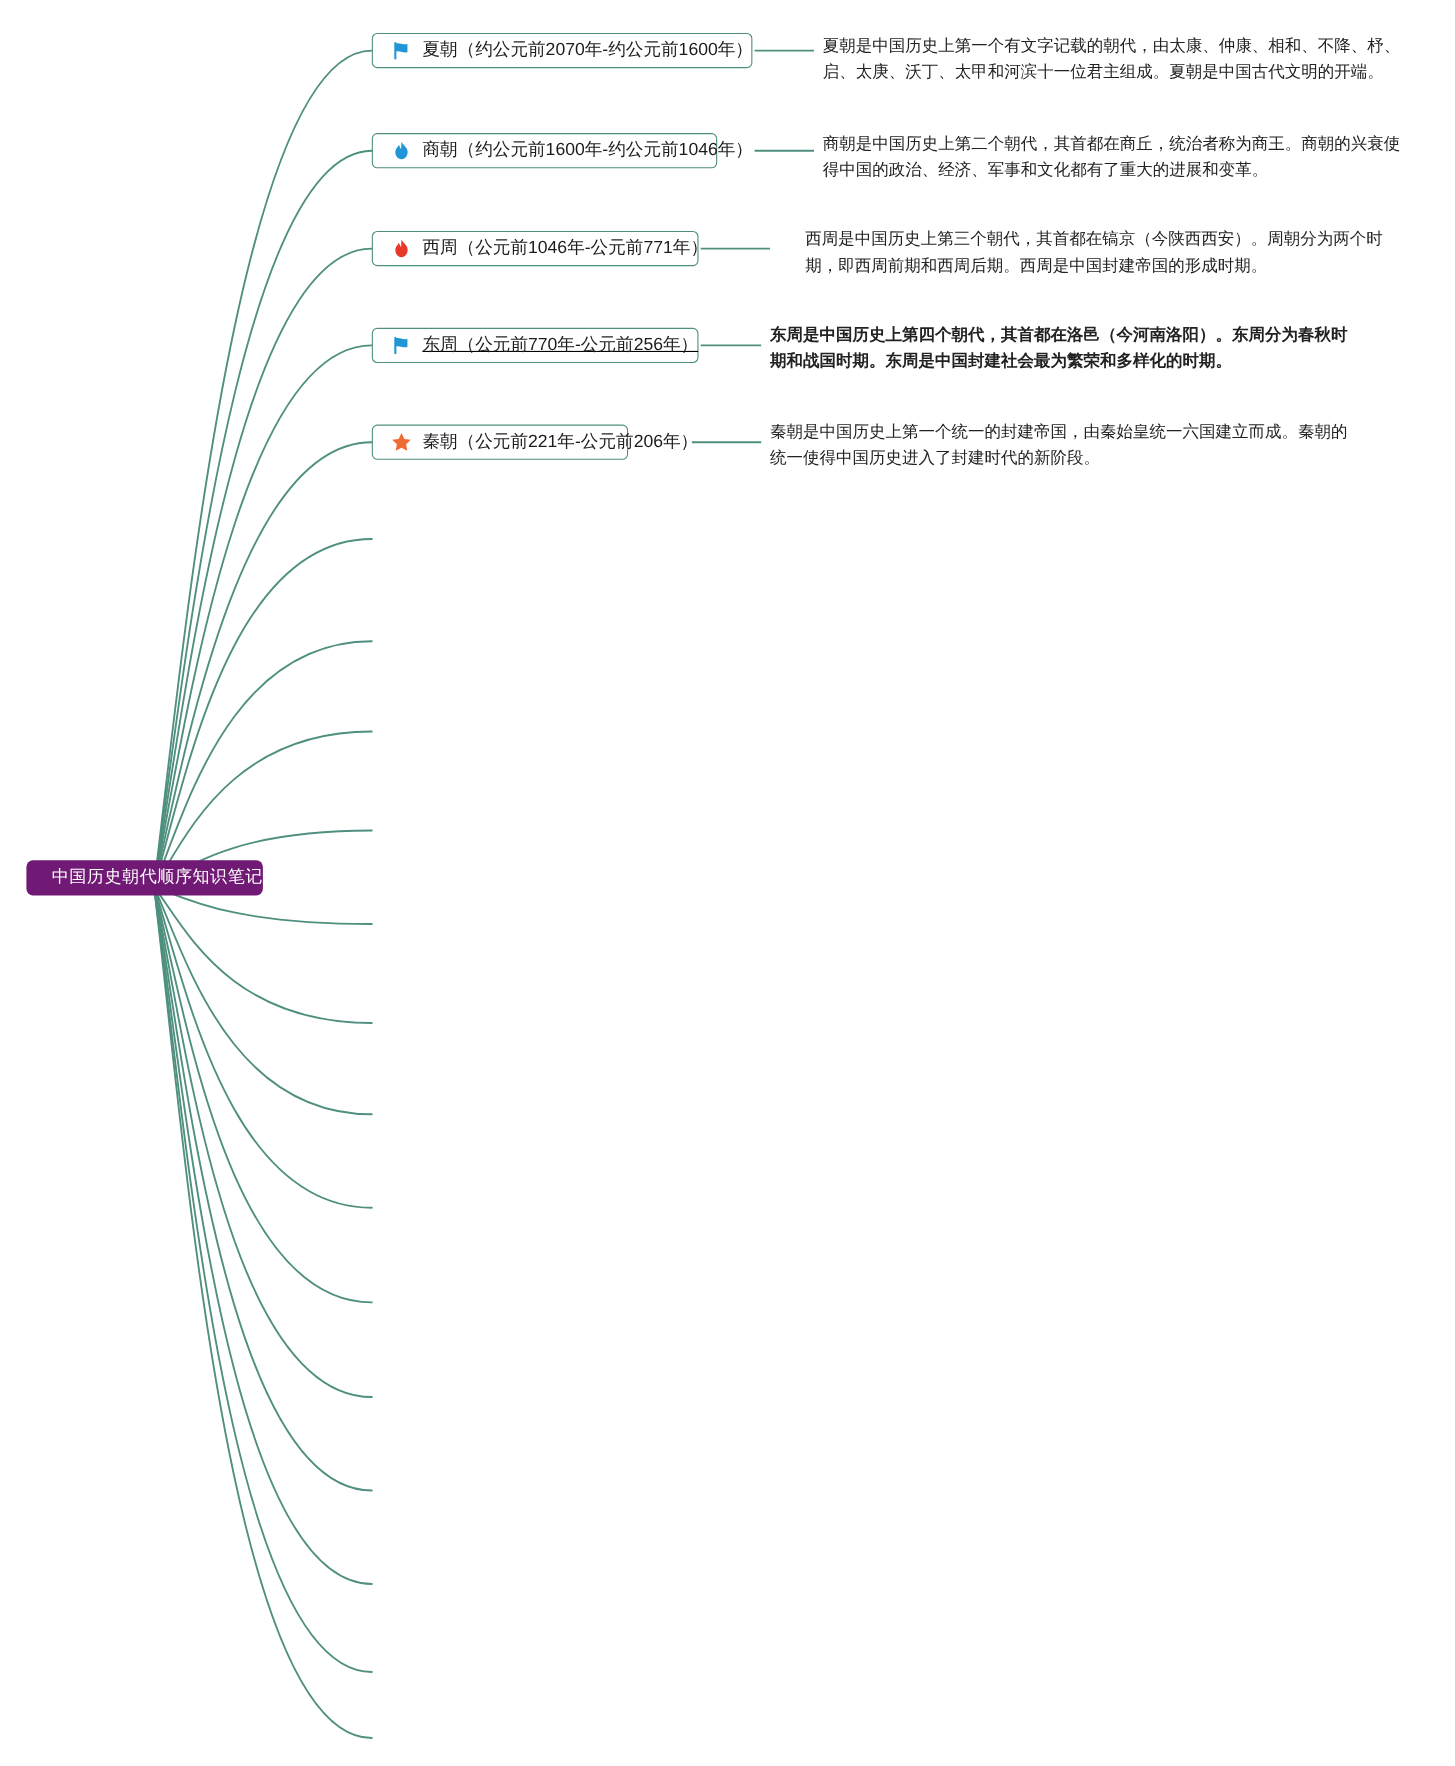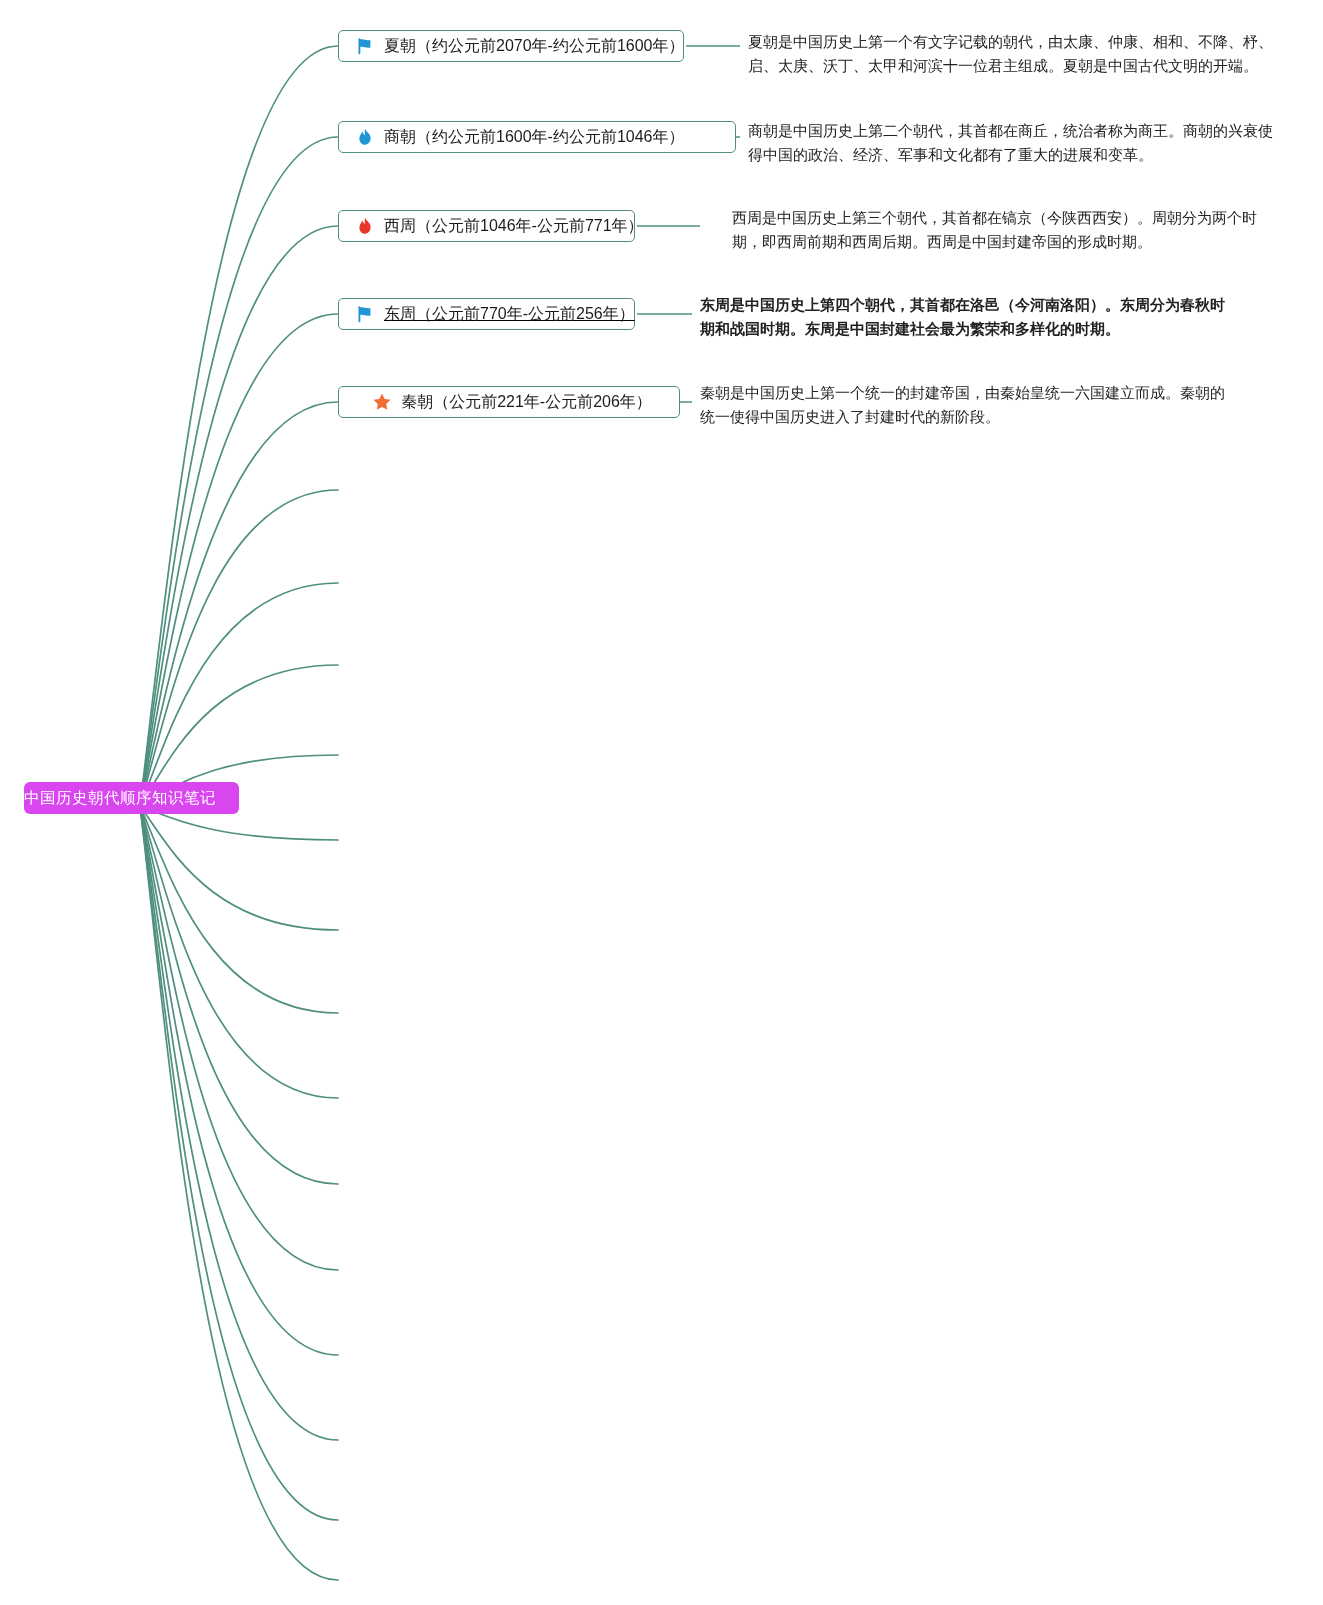--- a/index.html
+++ b/index.html
@@ -28,25 +28,25 @@
     pointer-events: none;
   }
 
   
   .root-node {
     position: absolute;
     left: 24px;
     top: 782px;
     width: 215px;
     height: 32px;
-    background: #d946ef;
+    background: #701a75;
     border-radius: 6px;
     display: flex;
     align-items: center;
-    justify-content: flex-start;
+    justify-content: flex-end;
     box-sizing: border-box;
     z-index: 5;
   }
   .root-node .root-label {
     color: #ffffff;
     font-size: 15.5px;
     line-height: 1;
     letter-spacing: 0.5px;
     white-space: nowrap;
   }
@@ -131,21 +131,21 @@
   <div id="topics">
       <div class="topic" style="top: 30px; width: 346px;">
         <span class="t-icon">
           <svg width="20" height="20" viewBox="0 0 20 20">
             <path d="M4.4 3.2 L4.4 17.2" stroke="#2196d6" stroke-width="1.9" stroke-linecap="round" fill="none"></path>
             <path d="M4.4 3.6 C 8 2.4 11.5 5.2 15.4 4.0 L15.4 11.4 C 11.5 12.6 8 9.8 4.4 11.0 Z" fill="#2196d6"></path>
           </svg>
         </span>
         <span class="t-label">夏朝（约公元前2070年-约公元前1600年）</span>
       </div>
-      <div class="topic" style="top: 121px; width: 398px;">
+      <div class="topic" style="top: 121px; width: 314px;">
         <span class="t-icon">
           <svg width="20" height="20" viewBox="0 0 20 20">
             <path d="M10 1.8 C 11.4 5.0 14.6 6.2 15.4 9.6 C 16.4 13.8 13.6 17.8 10 17.8 C 6.4 17.8 3.6 14.0 4.6 9.9 C 5.2 7.4 6.8 6.6 7.6 4.6 C 8.4 6.8 9.0 7.4 9.6 8.6 C 10.1 6.6 9.5 4.2 10 1.8 Z" fill="#2196d6"></path>
           </svg>
         </span>
         <span class="t-label">商朝（约公元前1600年-约公元前1046年）</span>
       </div>
       <div class="topic" style="top: 210px; width: 297px;">
         <span class="t-icon">
           <svg width="20" height="20" viewBox="0 0 20 20">
@@ -156,21 +156,21 @@
       </div>
       <div class="topic" style="top: 298px; width: 297px; text-decoration: underline;">
         <span class="t-icon">
           <svg width="20" height="20" viewBox="0 0 20 20">
             <path d="M4.4 3.2 L4.4 17.2" stroke="#2196d6" stroke-width="1.9" stroke-linecap="round" fill="none"></path>
             <path d="M4.4 3.6 C 8 2.4 11.5 5.2 15.4 4.0 L15.4 11.4 C 11.5 12.6 8 9.8 4.4 11.0 Z" fill="#2196d6"></path>
           </svg>
         </span>
         <span class="t-label">东周（公元前770年-公元前256年）</span>
       </div>
-      <div class="topic" style="top: 386px; width: 342px; justify-content: center;">
+      <div class="topic" style="top: 386px; width: 233px;">
         <span class="t-icon">
           <svg width="20" height="20" viewBox="0 0 20 20">
             <path d="M10 1.6 L12.6 7.0 L18.5 7.8 L14.2 11.9 L15.3 17.8 L10 15.0 L4.7 17.8 L5.8 11.9 L1.5 7.8 L7.4 7.0 Z" fill="#ef6c33"></path>
           </svg>
         </span>
         <span class="t-label">秦朝（公元前221年-公元前206年）</span>
       </div>
     </div>
   <div id="descs">
       <div class="desc" style="left: 748px; top: 30px;">夏朝是中国历史上第一个有文字记载的朝代，由太康、仲康、相和、不降、杼、

